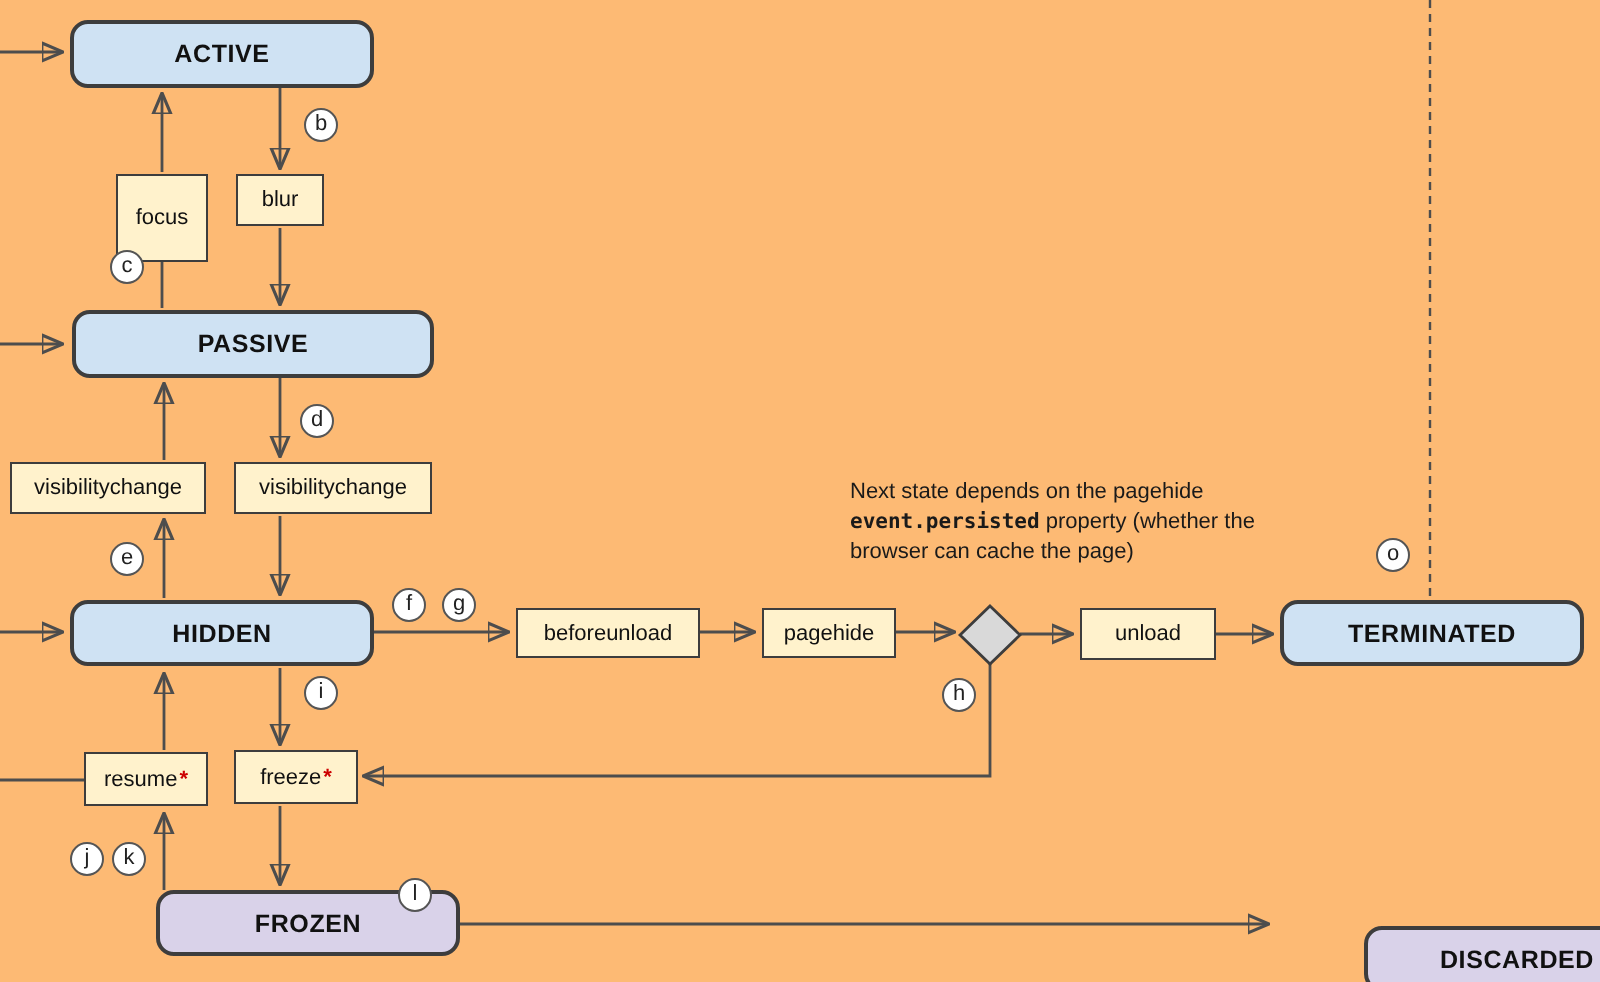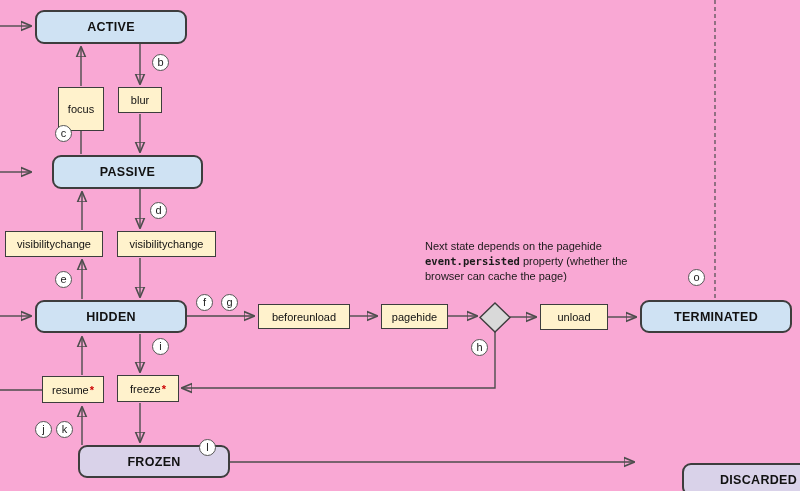--- a/index.html
+++ b/index.html
@@ -1,17 +1,17 @@
 <!DOCTYPE html>
 <html style="--state-fill: #cfe2f3; --frozen-fill: #d9d2e9; --event-fill: #fff2cc; --decision-fill: #d9d9d9; --line: #4d4d4d; --star: #cc0000;"><head>
 <meta charset="utf-8">
 <style>
   html,body{margin:0;padding:0;background:#ffffff;}
   .canvas{
-    position:relative;width:800px;height:491px;background:#f9a8d4;overflow:hidden;
+    position:relative;width:800px;height:491px;background:#fdba74;overflow:hidden;
     font-family:"Liberation Sans",sans-serif;color:#111;
   }
   #connectors{position:absolute;left:0;top:0;}
   #connectors path{stroke:var(--line,#4d4d4d);stroke-width:1.4;fill:none;}
   #connectors path.dashed{stroke-dasharray:4 3;stroke-width:1.2;}
   .state{
     position:absolute;display:flex;align-items:center;justify-content:center;
     background:var(--state-fill,#cfe2f3);border:2px solid #3d3d3d;border-radius:9px;
     font-weight:bold;font-size:12.5px;letter-spacing:.3px;box-sizing:border-box;
   }
@@ -68,21 +68,21 @@
     <path d="M0,390 H43"></path>
     <path d="M187,462 H634" marker-end="url(#arr)"></path>
     <path class="dashed" d="M715,0 V299"></path>
     <path class="dashed" d="M715,478 V491"></path>
     <polygon points="495,303 510,317.5 495,332 480,317.5" style="fill:var(--decision-fill,#d9d9d9)" stroke="#3d3d3d" stroke-width="1.4"></polygon>
   </svg>
 
   <div class="state" style="left:35px;top:10px;width:152px;height:34px">
     <span>ACTIVE</span>
   </div>
-  <div class="state" style="left:52px;top:155px;width:151px;height:34px">
+  <div class="state" style="left:36px;top:155px;width:181px;height:34px">
     <span>PASSIVE</span>
   </div>
   <div class="state" style="left:640px;top:300px;width:152px;height:33px">
     <span>TERMINATED</span>
   </div>
   <div class="state" style="left:35px;top:300px;width:152px;height:33px">
     <span>HIDDEN</span>
   </div>
   <div class="state purple" style="left:35px;top:445px;width:152px;height:33px">
     <span>FROZEN</span>

